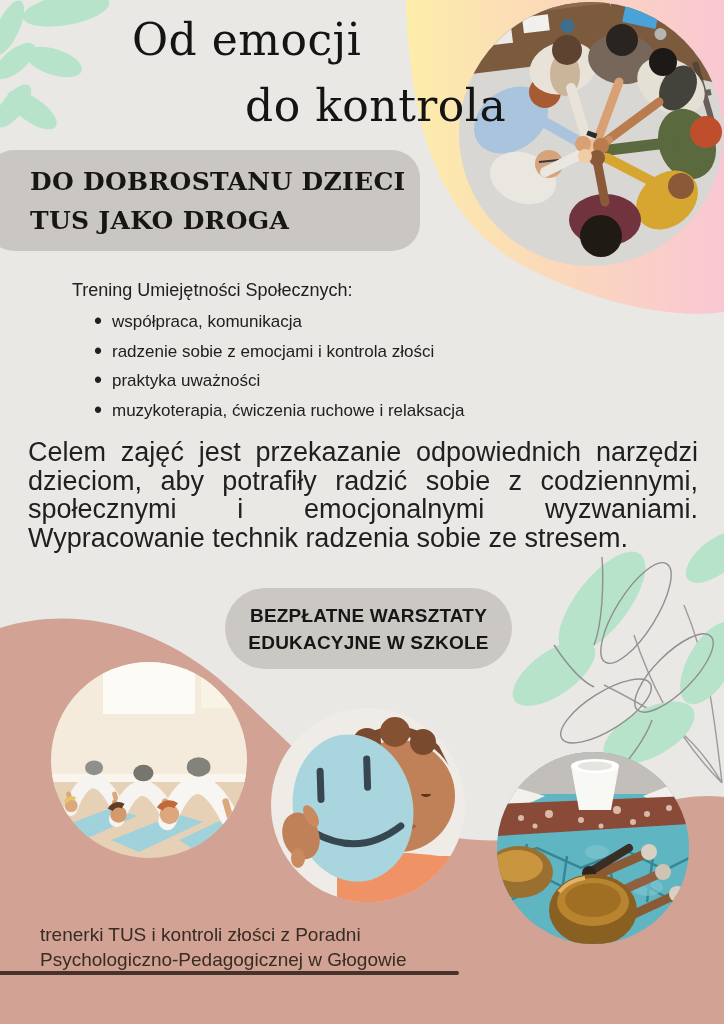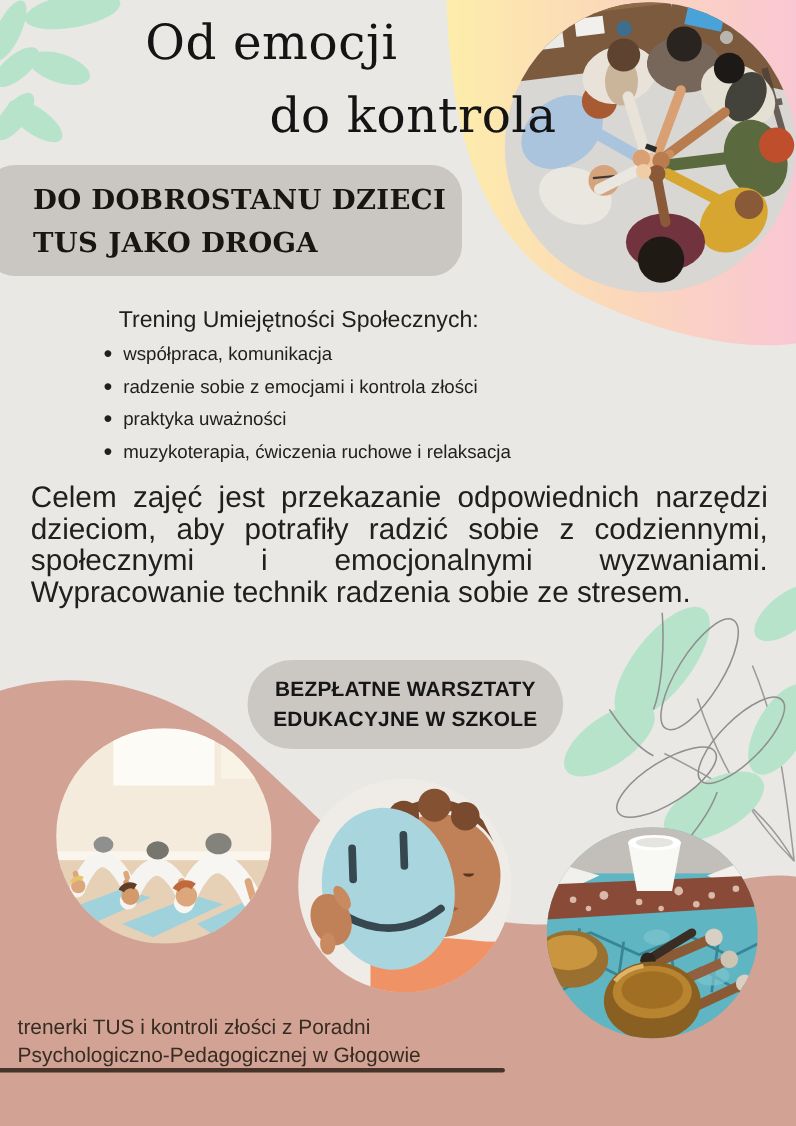--- a/index.html
+++ b/index.html
@@ -48,54 +48,54 @@
     display:flex;flex-direction:column;justify-content:center;
     padding-left:44px;gap:10px;
   }
   .banner-line{
     font-family:"DejaVu Serif",serif;font-weight:bold;
     font-size:25px;color:#181613;letter-spacing:0.3px;white-space:nowrap;
   }
 
   
   .intro{position:absolute;left:72px;top:276px;width:620px;color:#202020;}
-  .intro-heading{font-size:21px;line-height:29px;font-weight:400;margin-left:36px;}
+  .intro-heading{font-size:18px;line-height:29px;font-weight:400;}
   .intro ul{list-style:none;margin-top:2px;}
   .intro li{
     font-size:17px;line-height:29.5px;padding-left:40px;position:relative;
   }
   .intro li::before{
     content:"•";position:absolute;left:22px;font-size:23px;color:#202020;
   }
 
   
   .paragraph{
     position:absolute;left:28px;top:438px;width:670px;
     font-size:27px;line-height:28.5px;color:#202020;
     text-align:justify;text-align-last:left;
   }
 
   
   .badge{
-    position:absolute;left:225px;top:600px;width:287px;height:81px;
+    position:absolute;left:225px;top:588px;width:287px;height:81px;
     background:var(--badge-gray);border-radius:42px;
     display:flex;flex-direction:column;align-items:center;justify-content:center;text-align:right;
   }
   .badge-line{
     font-size:19px;line-height:27px;font-weight:bold;color:#161616;
     letter-spacing:0.2px;white-space:nowrap;
   }
 
   
   .footer-heading{
     position:absolute;left:28px;top:884px;
     font-size:25px;font-weight:bold;color:#2c2219;letter-spacing:0.8px;
   }
   .footer-text{
-    position:absolute;left:16px;top:922px;
+    position:absolute;left:40px;top:922px;
     font-size:19px;line-height:25px;color:#372c22;
   }
   .divider{
     position:absolute;left:0;top:971px;width:459px;height:4px;
     background:var(--divider);border-radius:0 2px 2px 0;
   }
 </style>
 </head>
 <body>
 

